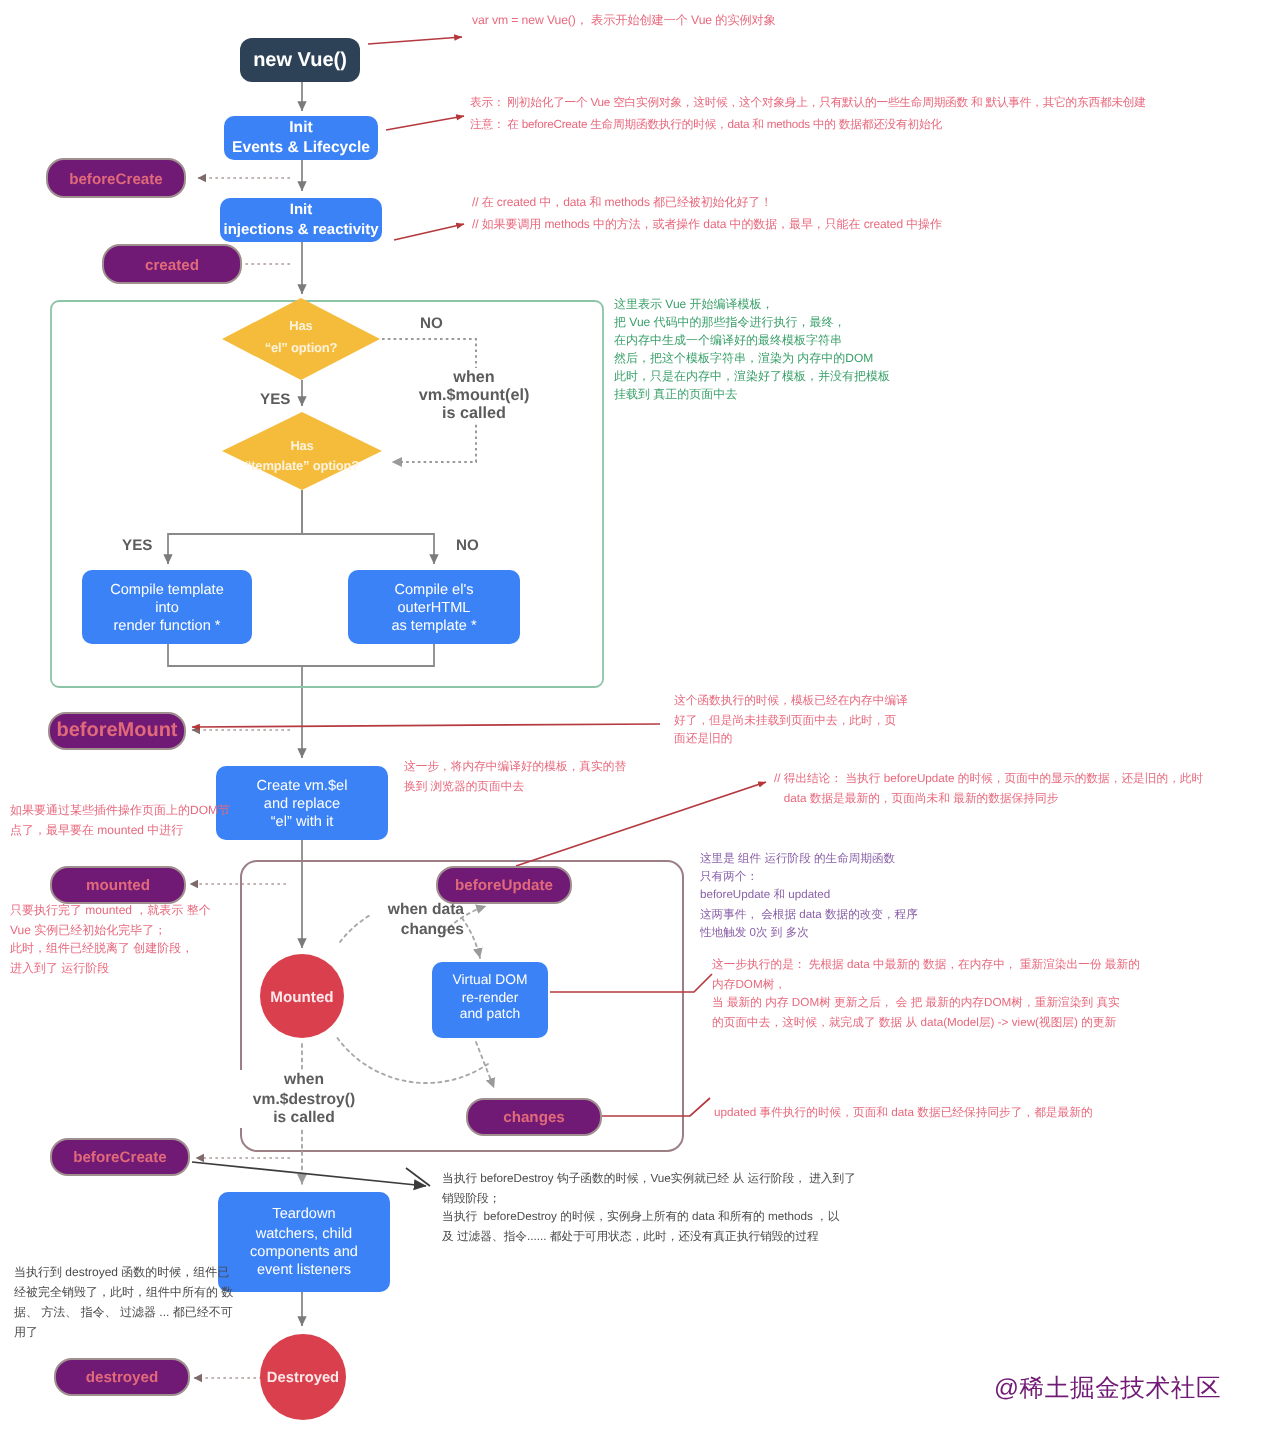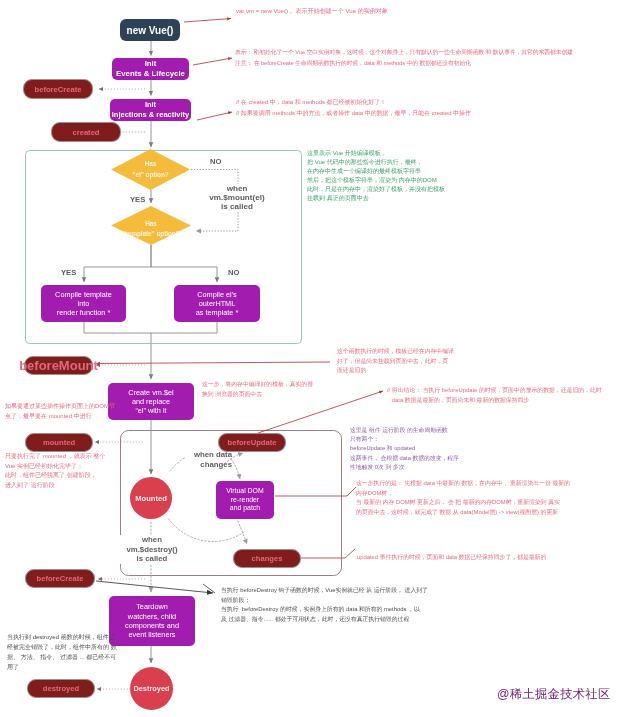--- a/index.html
+++ b/index.html
@@ -5,23 +5,23 @@
   html,body{margin:0;padding:0;}
   body{
     width:640px;height:717px;position:relative;overflow:hidden;
     background:#ffffff;
     font-family:"Liberation Sans",sans-serif;
     -webkit-font-smoothing:antialiased;
   }
   #stage{position:absolute;left:0;top:0;width:640px;height:717px;}
   svg.layer{position:absolute;left:0;top:0;width:640px;height:717px;overflow:visible;}
   .node{position:absolute;box-sizing:border-box;display:flex;align-items:center;justify-content:center;text-align:center;}
-  .green{background:#a21caf;color:#ffffff;border-radius:5px;font-weight:500;line-height:1.28;}
+  .green{background:#3b82f6;color:#ffffff;border-radius:5px;font-weight:500;line-height:1.28;}
   .navy{background:#2e4257;color:#ffffff;border-radius:6px;font-weight:700;}
-  .pill{background:#7f1d1d;border:1px solid #a08f8f;border-radius:9px;color:#e0697a;font-weight:700;}
+  .pill{background:#701a75;border:1px solid #a08f8f;border-radius:9px;color:#e0697a;font-weight:700;}
   .circle{background:#d93f4c;color:#ffe8ea;border-radius:50%;font-weight:700;}
   .lbl{position:absolute;color:#5c5c5c;font-weight:700;}
   .note{position:absolute;line-height:10.5px;white-space:pre;}
   .redn{color:#e8697d;}
   .grn{color:#3aa06a;}
   .purp{color:#8a5fa8;}
   .wm{position:absolute;color:#c9c9c9;}
   .ml{white-space:pre-line;}
   .dia-wrap{display:flex;align-items:center;justify-content:center;}
   .dia-shape{position:absolute;left:0;top:0;width:100%;height:100%;
@@ -157,21 +157,21 @@
 into
 render function *</span>
   </div>
 
   <div class="node green ml" style="left:174px;top:285px;width:86px;height:37px;font-size:7.3px;">
     <span>Compile el's
 outerHTML
 as template *</span>
   </div>
 
-  <div class="node pill" style="left:24px;top:356px;width:69px;height:19px;font-size:13px;">
+  <div class="node pill" style="left:24px;top:356px;width:69px;height:19px;font-size:10px;">
     <span>beforeMount</span>
   </div>
 
   <div class="node green ml" style="left:108px;top:383px;width:86px;height:37px;font-size:7.3px;">
     <span>Create vm.$el
 and replace
 “el” with it</span>
   </div>
 
   <div class="node pill" style="left:25px;top:433px;width:68px;height:19px;font-size:7.6px;">

